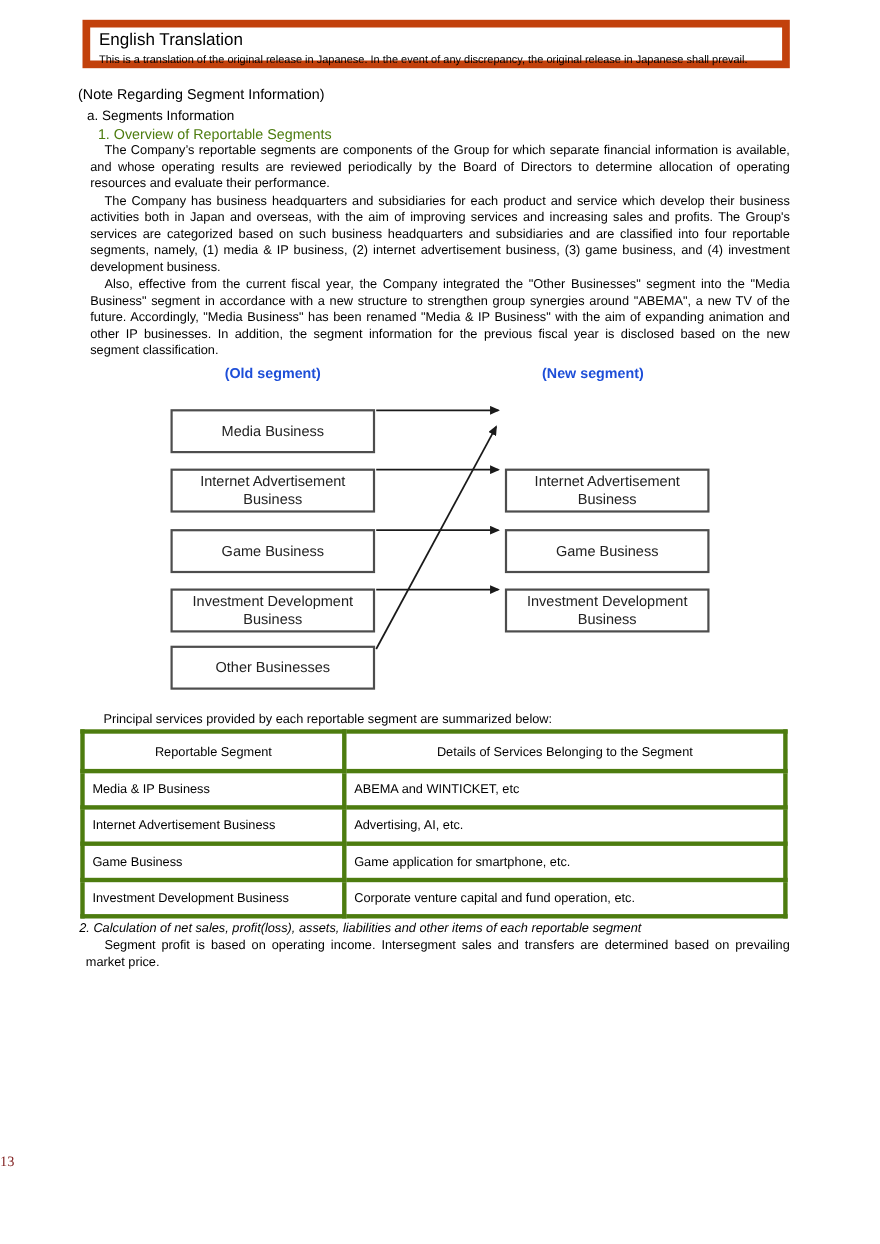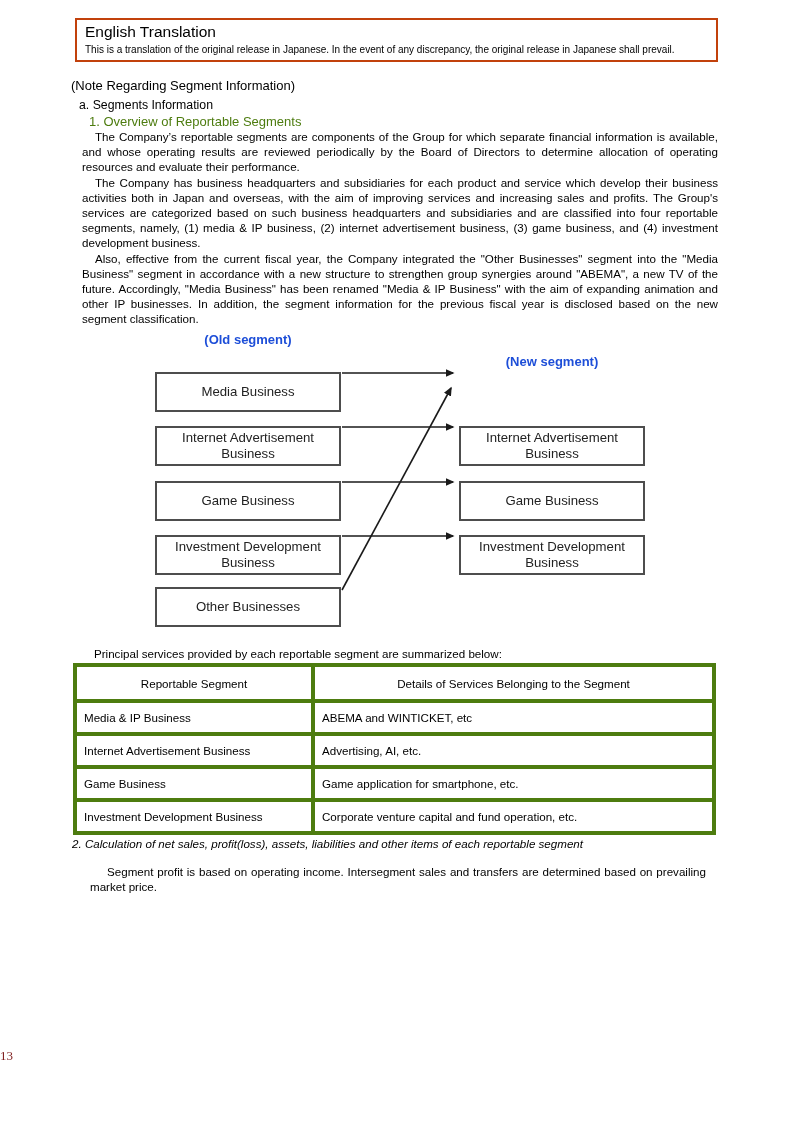--- a/index.html
+++ b/index.html
@@ -4,21 +4,21 @@
 <style>
   html,body { margin:0; padding:0; }
   body {
     width:800px; height:1131px;
     background:#ffffff; color:#111;
     font-family:"Liberation Sans", sans-serif;
     position:relative; overflow:hidden;
   }
   .translation-box {
     position:absolute; left:75px; top:18px; width:643px; height:44px;
-    border:2px solid #c2410c; box-sizing:border-box;
+    border:7px solid #c2410c; box-sizing:border-box;
     padding:2px 8px 0 8px;
   }
   .tb-title { font-size:15.5px; line-height:19px; color:#000; }
   .tb-disc  { font-size:10px; line-height:13px; margin-top:2px; color:#000; }
 
   .note-heading { position:absolute; left:71px; top:78px;  font-size:13px;   color:#000; }
   .sec-a        { position:absolute; left:79px; top:98px;  font-size:12.3px; color:#000; }
   .sec-1        { position:absolute; left:89px; top:114px; font-size:13px;   color:#4d7c0f; }
 
   .body-text {
@@ -27,21 +27,21 @@
   }
   .body-text p { margin:0; text-indent:13px; }
 
   
   .diagram { position:absolute; left:0; top:332px; width:800px; height:282px; }
   .dlabel {
     position:absolute; top:0; width:186px; text-align:center;
     font-size:13px; color:#1d4ed8;font-weight:bold;
   }
   .dlabel.old { left:155px; }
-  .dlabel.new { left:459px;margin-top:22px; }
+  .dlabel.new { left:446px; }
   .dbox {
     position:absolute; width:186px; height:40px; box-sizing:border-box;
     border:2px solid #4d4d4d; background:#fff;
     display:flex; align-items:center; justify-content:center;
     text-align:center; font-size:13.2px; line-height:16px; color:#222;
     padding:0 4px;
     margin-top:19px;
   }
   .dbox.colL { left:155px; }
   .dbox.colR { left:459px; }
@@ -60,21 +60,21 @@
     font-weight:normal; text-align:center; height:30px;
   }
   .services-table td { height:29px; padding:0 0 0 7px; text-align:left; }
   .col-seg { width:238px; }
 
   .sec-2 { position:absolute; left:72px; top:837px; font-size:11.6px; color:#000;font-style:italic; }
   .sec-2-body {
     position:absolute; left:78px; top:852px; width:640px;
     font-size:11.6px; line-height:15.4px; text-align:justify; color:#000;
   }
-  .sec-2-body p { margin:12px; text-indent:17px; }
+  .sec-2-body p { margin:0; text-indent:17px; }
 
   .page-number {
     position:absolute; left:0; top:1048px; width:100%;
     font-family:Liberation Serif, serif;
     font-size:13px; color:#7f1d1d;
   }
 </style>
 </head>
 <body>
 

